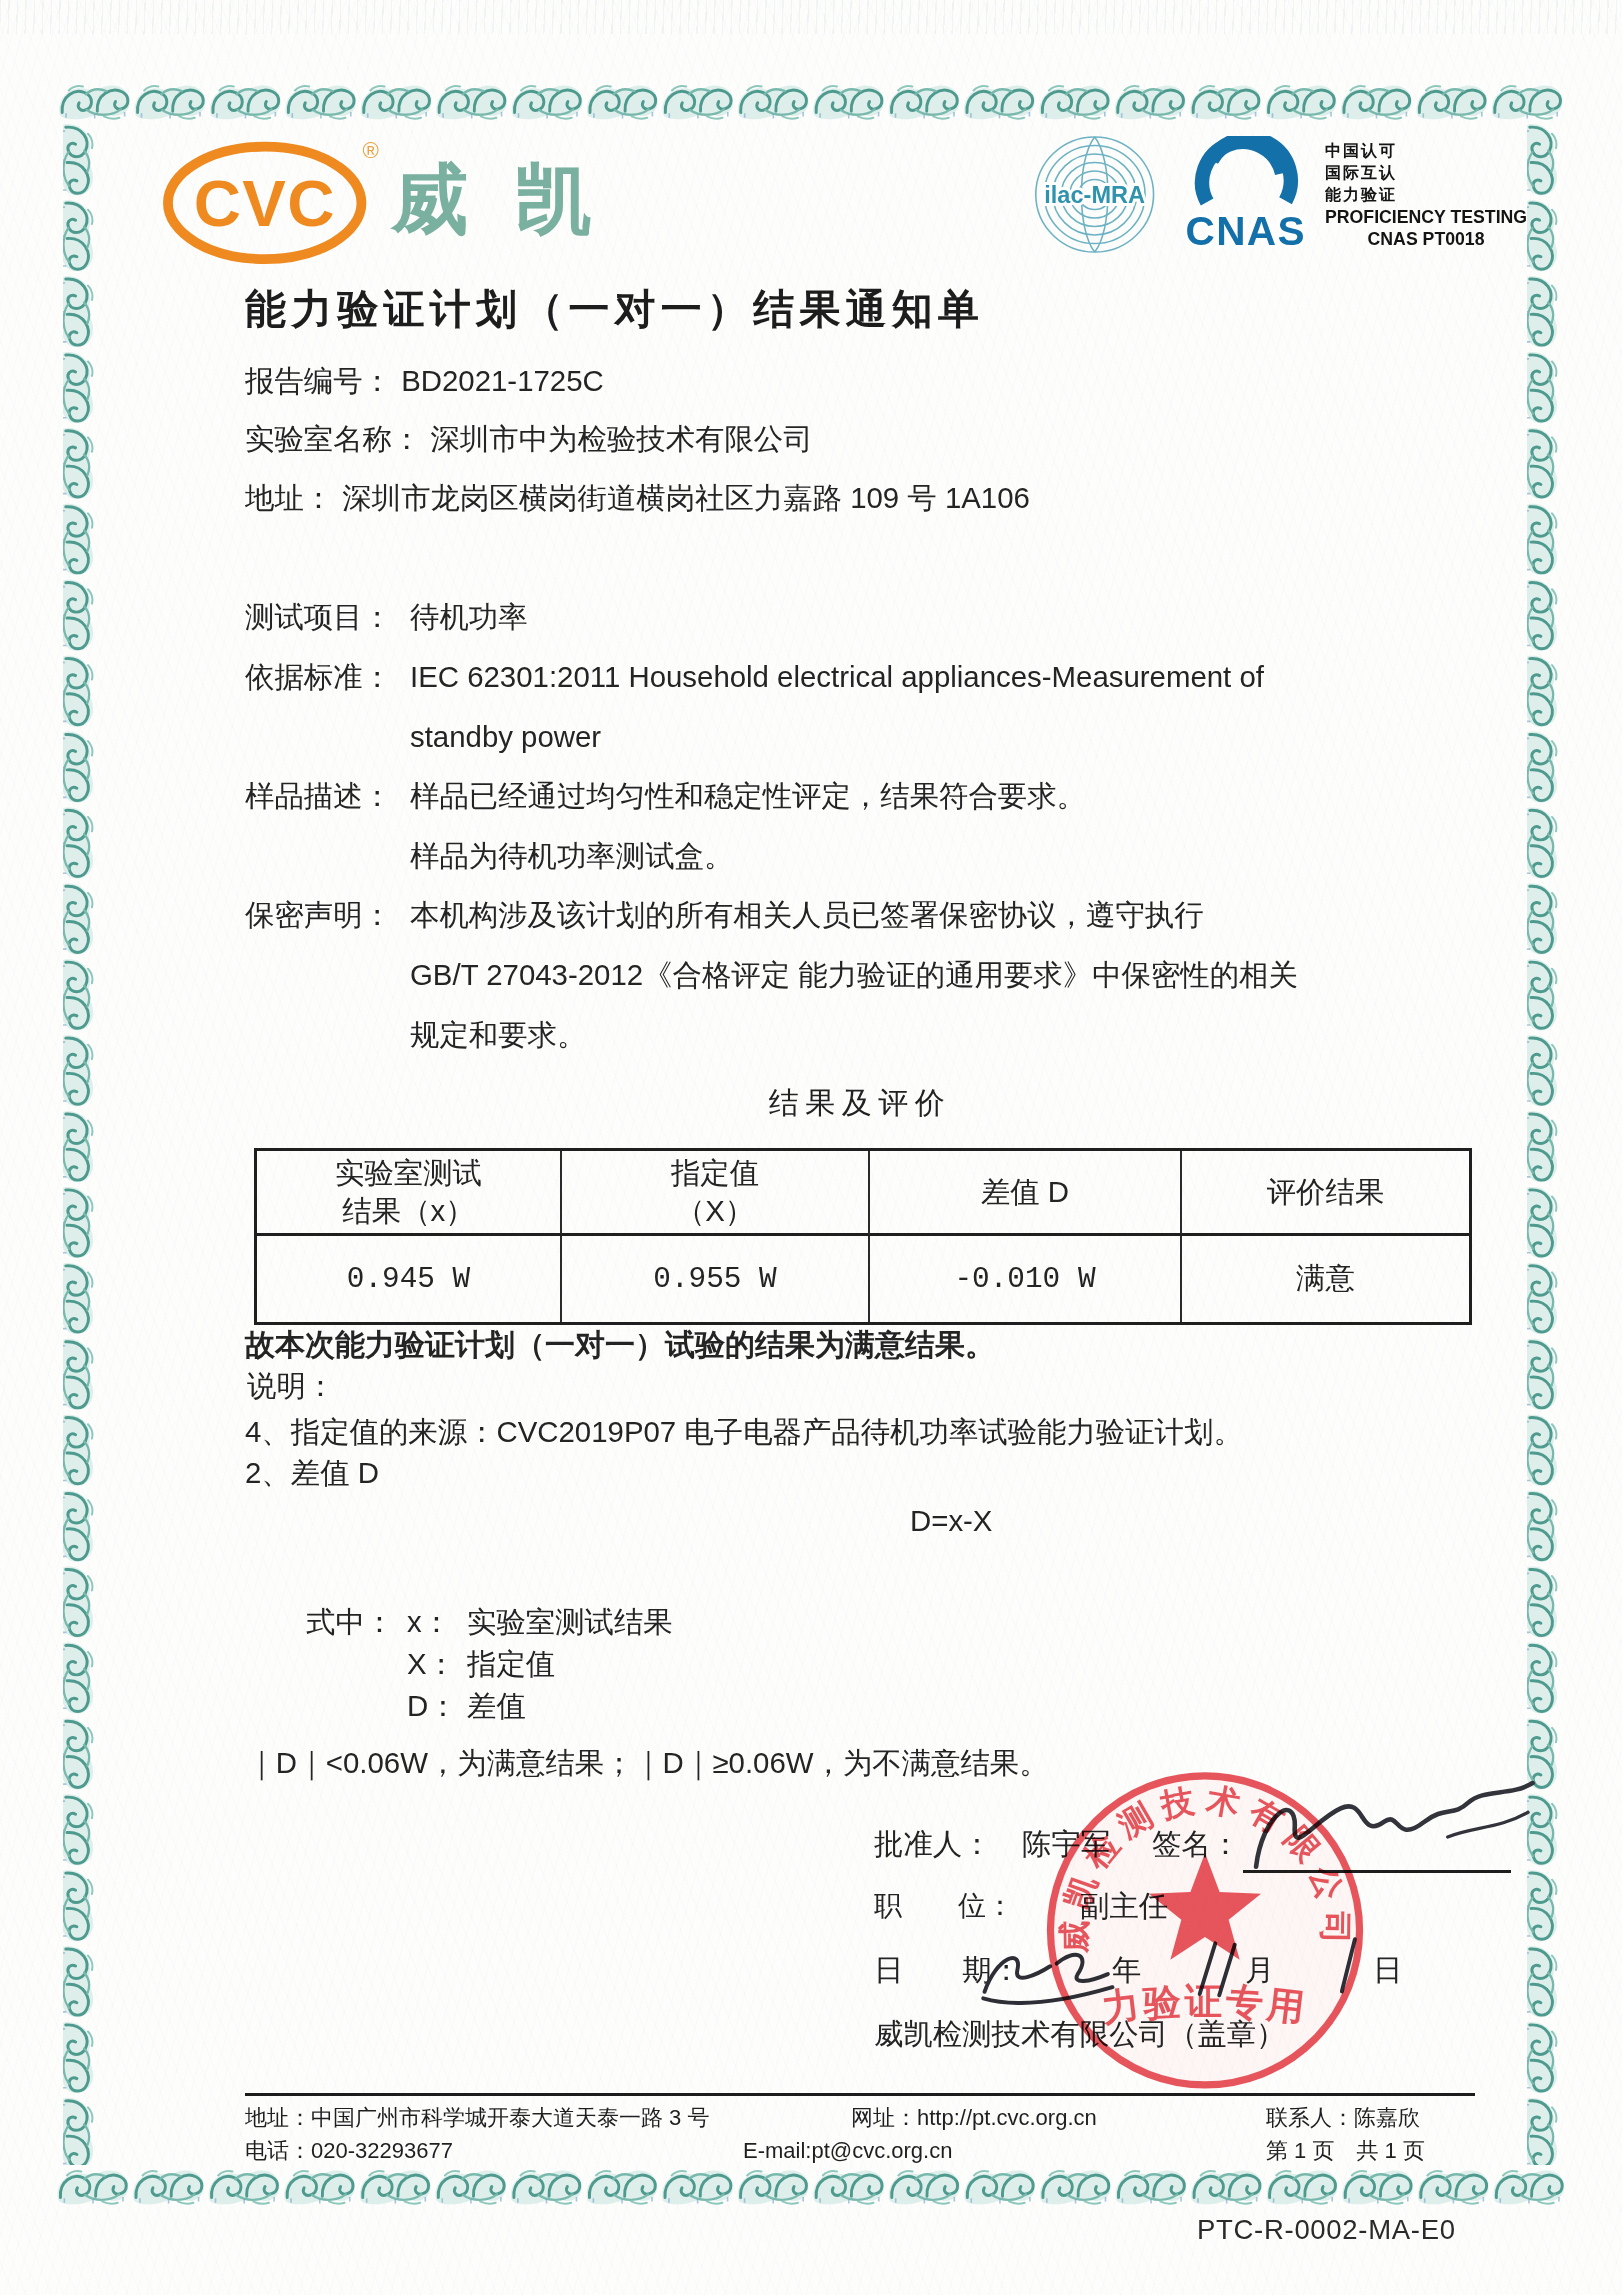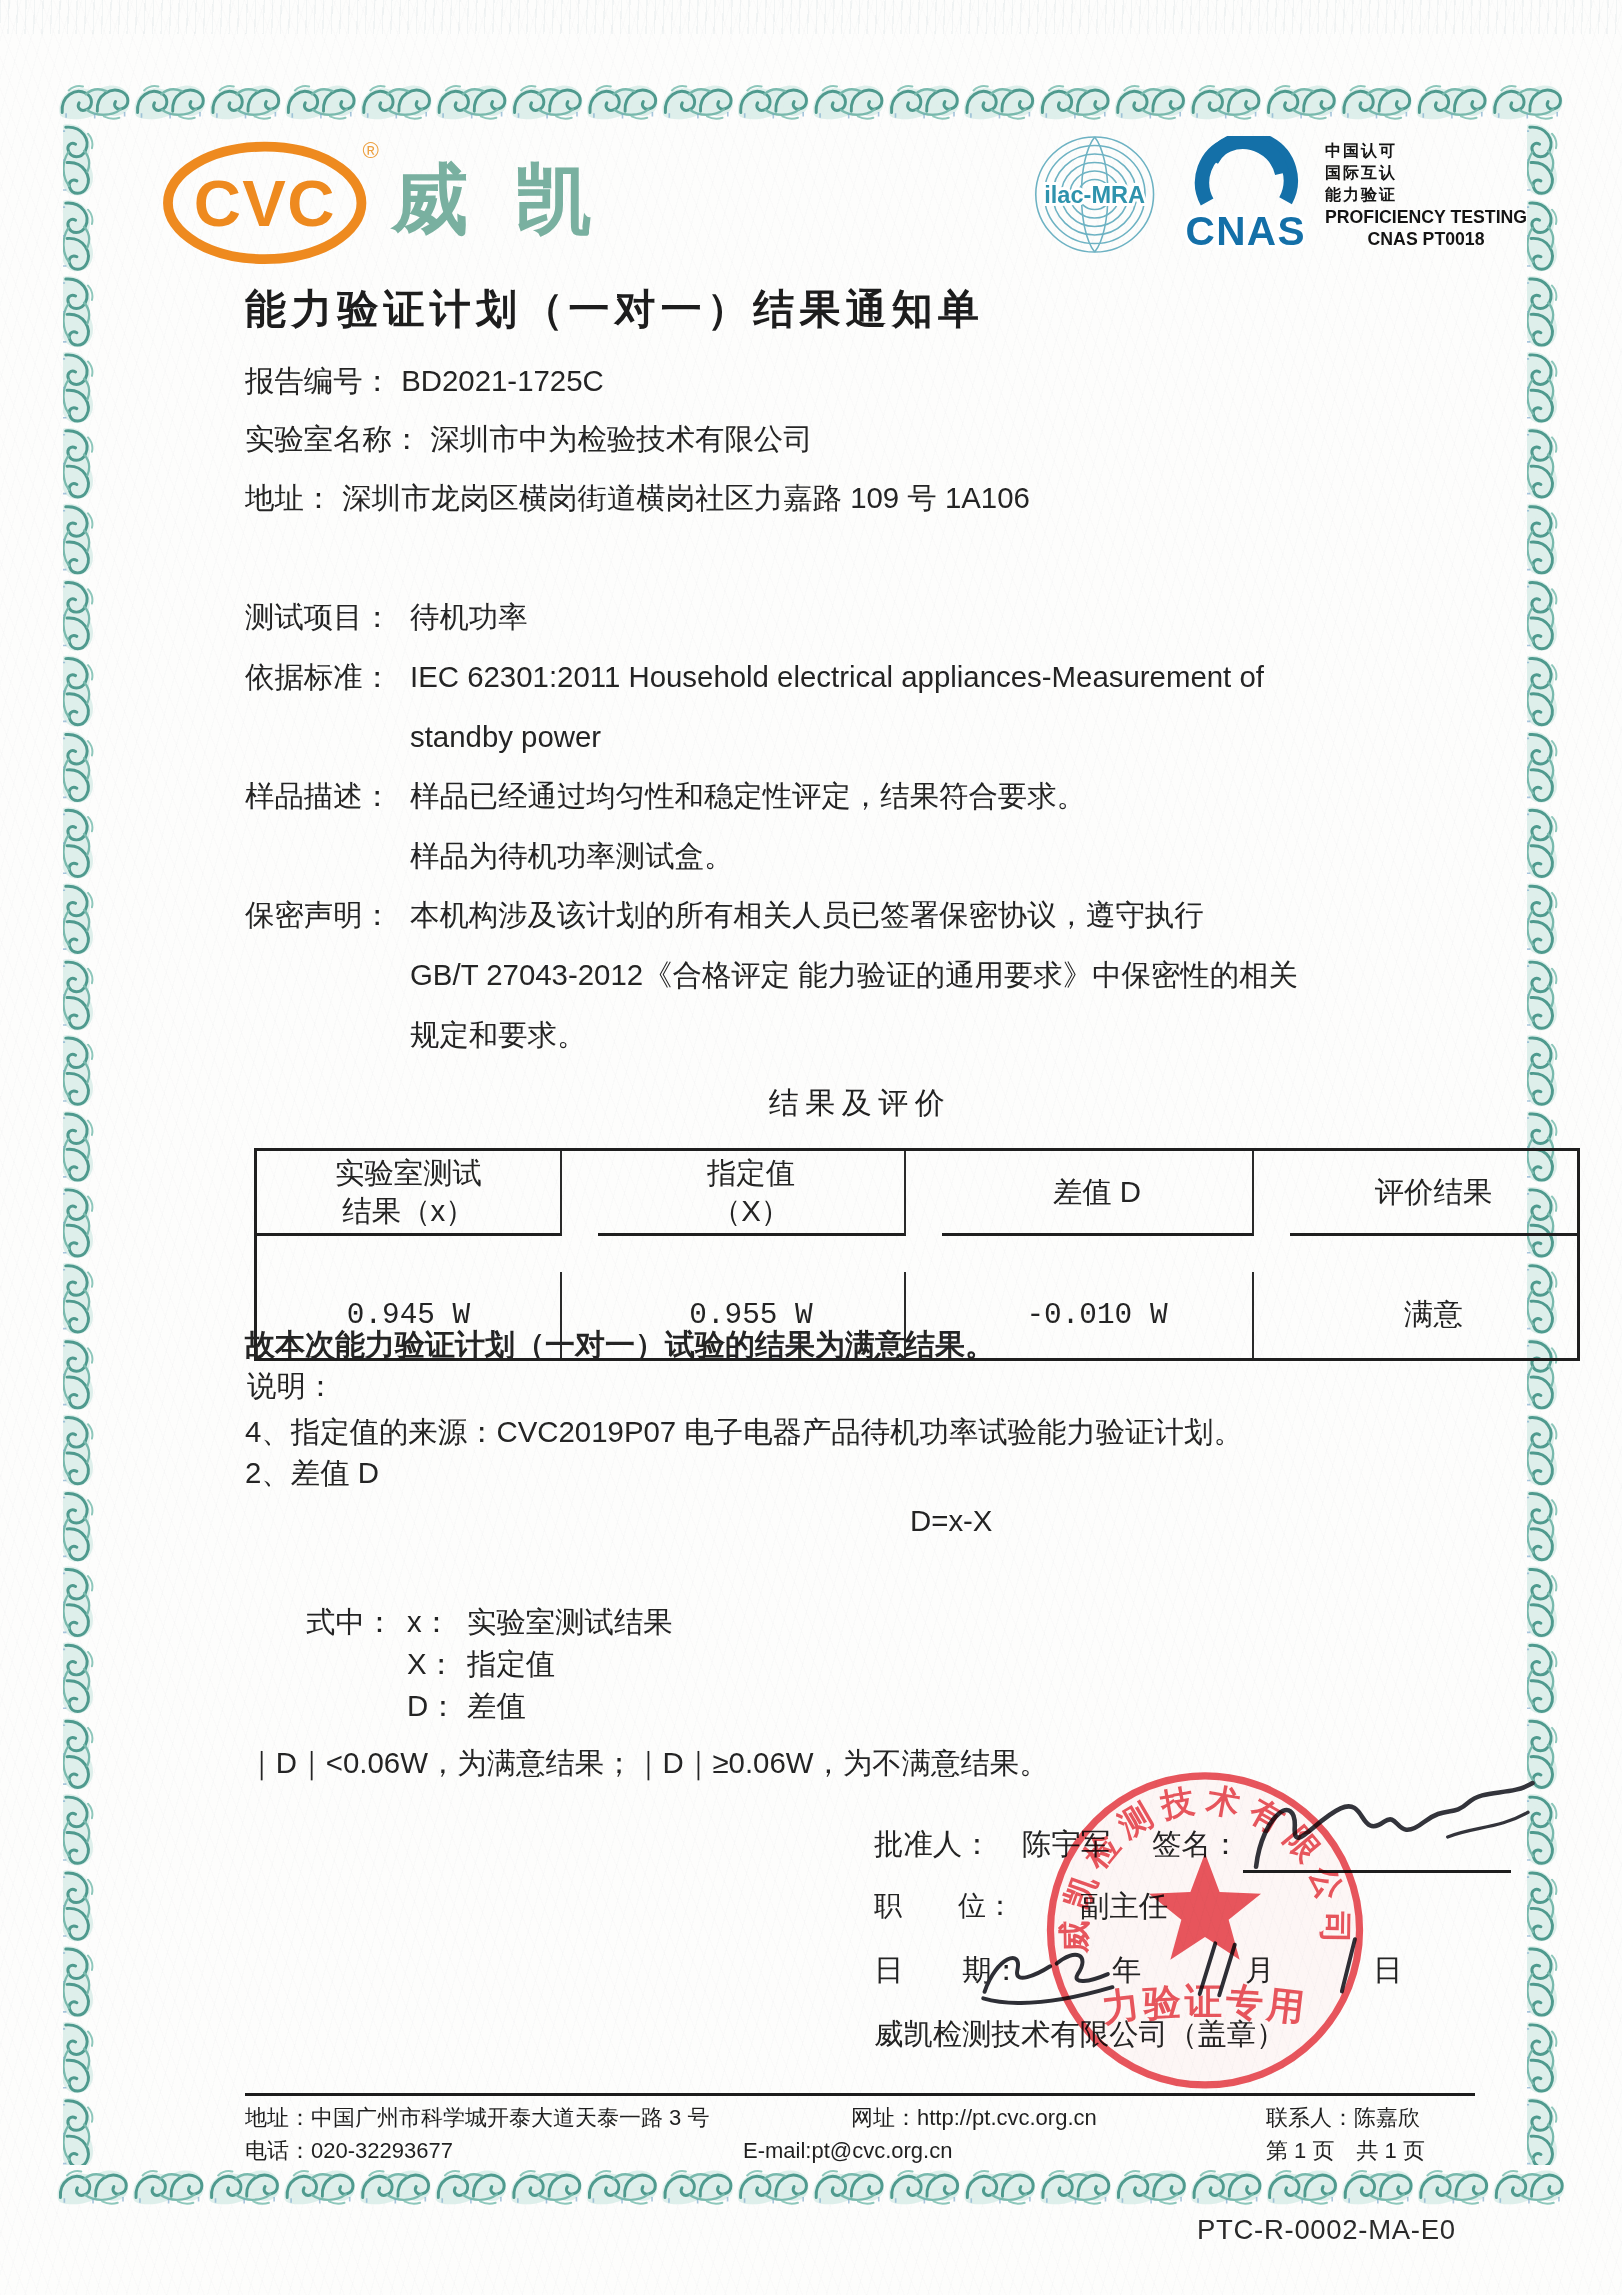--- a/index.html
+++ b/index.html
@@ -15,21 +15,21 @@
   .abs{position:absolute;white-space:nowrap;}
   .row{position:absolute;display:flex;white-space:nowrap;font-size:29.4px;line-height:39px;}
   .row .val{margin-left:9.2px;}
   .drow{position:absolute;display:flex;white-space:nowrap;font-size:29.4px;}
   .drow .dlabel{line-height:60px;width:165px;flex:none;}
   .tline{line-height:60px;white-space:nowrap;}
   .title{position:absolute;left:245px;width:1230px;font-size:41px;font-weight:bold;
          letter-spacing:5.2px;line-height:52px;color:#1d1d1d;}
   .sec-title{position:absolute;left:245px;width:1230px;text-align:center;font-size:30px;
          letter-spacing:6.5px;line-height:46px;color:#222;}
-  .rtable{position:absolute;display:grid;border:3.3px solid #1f1f1f;background:transparent;gap:36px;}
+  .rtable{position:absolute;display:grid;border:3.3px solid #1f1f1f;background:transparent;}
   .rtable .hcell{border-right:2px solid #2a2a2a;border-bottom:3.3px solid #1f1f1f;
          display:flex;align-items:center;justify-content:center;text-align:center;
          font-size:29.4px;line-height:38px;white-space:pre-line;}
   .rtable .vcell{border-right:2px solid #2a2a2a;display:flex;align-items:center;justify-content:center;
          font-size:29.4px;font-family:Liberation Mono, monospace;}
   .rtable .last{border-right:none;}
   .bold{font-weight:bold;}
   .whereblk{position:absolute;left:306px;top:1601px;display:grid;grid-template-columns:101px 60px auto;
             font-size:29.4px;}
   .whereblk div{line-height:42px;white-space:nowrap;}

